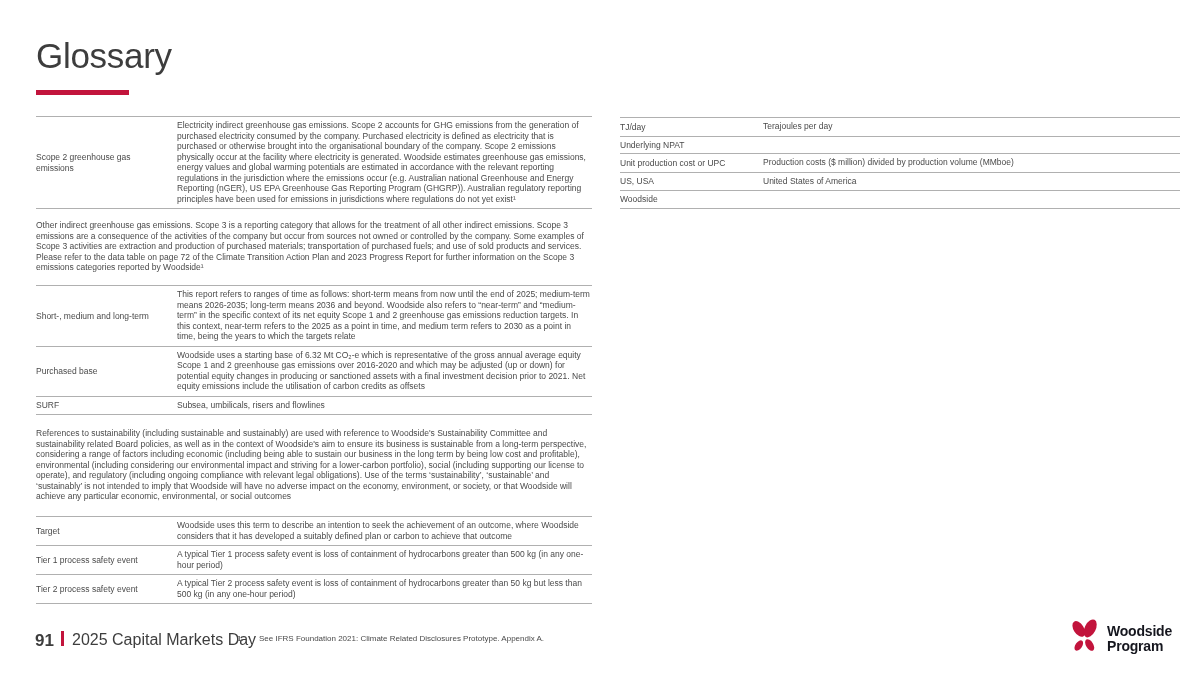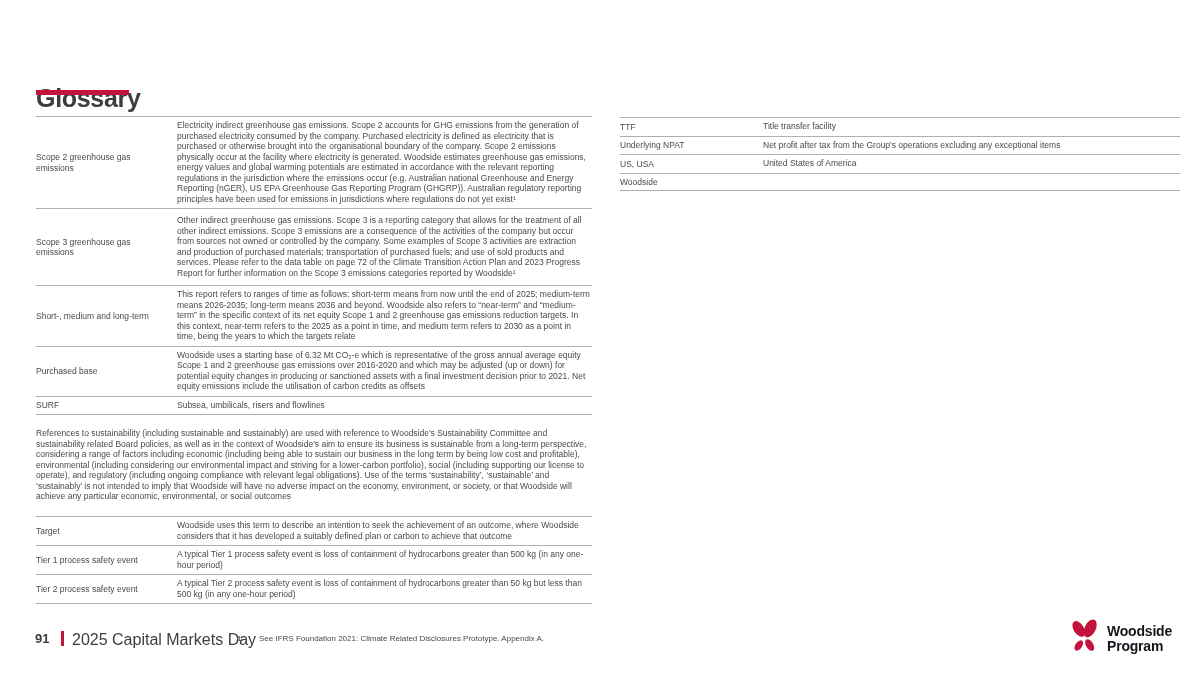--- a/index.html
+++ b/index.html
@@ -6,21 +6,21 @@
   html,body { width:1200px; height:675px; }
   body {
     position:relative;
     background:#ffffff;
     font-family:"Liberation Sans","DejaVu Sans",sans-serif;
     color:#464646;
     overflow:hidden;
   }
   .title {
     position:absolute; left:36px; top:36px;
-    font-size:25px; font-weight:700; color:#3d3d3d; letter-spacing:-0.3px;margin-top:48px;
+    font-size:35px; font-weight:400; color:#3d3d3d; letter-spacing:-0.3px;
   }
   .accent-bar {
     position:absolute; left:36px; top:90px;
     width:93px; height:5px; background:#c2143c;
   }
   
   .g-table { position:absolute; border-bottom:1px solid #b0b0b0; }
   .g-table.left  { left:36px;  top:116px; width:556px; }
   .g-table.right { left:620px; top:117px; width:560px; }
   .g-row { display:flex; border-top:1px solid #b0b0b0; }
@@ -43,21 +43,21 @@
   .g-table.left .g-row:nth-child(4){min-height:48px}
   .g-table.left .g-row:nth-child(5){min-height:16px}
   .g-table.left .g-row:nth-child(6){min-height:102px}
   .g-table.left .g-row:nth-child(7){min-height:24px}
   .g-table.left .g-row:nth-child(8){min-height:27px}
   .g-table.left .g-row:nth-child(9){min-height:27px}
   .g-table.right .g-row{min-height:16.4px}
   
   .footer-page {
     position:absolute; left:35px; top:631px;
-    font-size:13px; font-weight:700; color:#3d3d3d;text-align:right;
+    font-size:17px; font-weight:700; color:#3d3d3d;text-align:right;
   }
   .footer-divider {
     position:absolute; left:61px; top:631px;
     width:3px; height:15px; background:#c2143c;
   }
   .footer-label {
     position:absolute; left:72px; top:631px;
     font-size:16px; color:#3d3d3d;
   }
   .footnote {
@@ -82,21 +82,20 @@
 <div class="accent-bar"></div>
 
 <div class="g-table left">
   <div class="g-row">
     <div class="g-term">Scope 2 greenhouse gas emissions</div>
     <div class="g-def">
         <span>Electricity indirect greenhouse gas emissions. Scope 2 accounts for GHG emissions from the generation of purchased electricity consumed by the company. Purchased electricity is defined as electricity that is purchased or otherwise brought into the organisational boundary of the company. Scope 2 emissions physically occur at the facility where electricity is generated. Woodside estimates greenhouse gas emissions, energy values and global warming potentials are estimated in accordance with the relevant reporting regulations in the jurisdiction where the emissions occur (e.g. Australian national Greenhouse and Energy Reporting (nGER), US EPA Greenhouse Gas Reporting Program (GHGRP)). Australian regulatory reporting principles have been used for emissions in jurisdictions where regulations do not yet exist¹</span>
       </div>
   </div>
   <div class="g-row">
-    <div class="g-term">Scope 3 greenhouse gas emissions</div>
     <div class="g-def">
         <span>Other indirect greenhouse gas emissions. Scope 3 is a reporting category that allows for the treatment of all other indirect emissions. Scope 3 emissions are a consequence of the activities of the company but occur from sources not owned or controlled by the company. Some examples of Scope 3 activities are extraction and production of purchased materials; transportation of purchased fuels; and use of sold products and services. Please refer to the data table on page 72 of the Climate Transition Action Plan and 2023 Progress Report for further information on the Scope 3 emissions categories reported by Woodside¹</span>
       </div>
   </div>
   <div class="g-row">
     <div class="g-term">Short-, medium and long-term</div>
     <div class="g-def">
         <span>This report refers to ranges of time as follows: short-term means from now until the end of 2025; medium-term means 2026-2035; long-term means 2036 and beyond. Woodside also refers to “near-term” and “medium-term” in the specific context of its net equity Scope 1 and 2 greenhouse gas emissions reduction targets. In this context, near-term refers to the 2025 as a point in time, and medium term refers to 2030 as a point in time, being the years to which the targets relate</span>
       </div>
   </div>
@@ -132,29 +131,32 @@
   <div class="g-row">
     <div class="g-term">Tier 2 process safety event</div>
     <div class="g-def">
         <span>A typical Tier 2 process safety event is loss of containment of hydrocarbons greater than 50 kg but less than 500 kg (in any one-hour period)</span>
       </div>
   </div>
 </div>
 
 <div class="g-table right">
   <div class="g-row">
-    <div class="g-term">TTF</div>
+    <div class="g-term">TJ/day</div>
     <div class="g-def">
-        <span>Title transfer facility</span>
+        <span>Terajoules per day</span>
       </div>
   </div>
   <div class="g-row">
     <div class="g-term">Underlying NPAT</div>
+  </div>
+  <div class="g-row">
+    <div class="g-term">Unit production cost or UPC</div>
     <div class="g-def">
-        <span>Net profit after tax from the Group's operations excluding any exceptional items</span>
+        <span>Production costs ($ million) divided by production volume (MMboe)</span>
       </div>
   </div>
   <div class="g-row">
     <div class="g-term">US, USA</div>
     <div class="g-def">
         <span>United States of America</span>
       </div>
   </div>
   <div class="g-row">
     <div class="g-term">Woodside</div>

